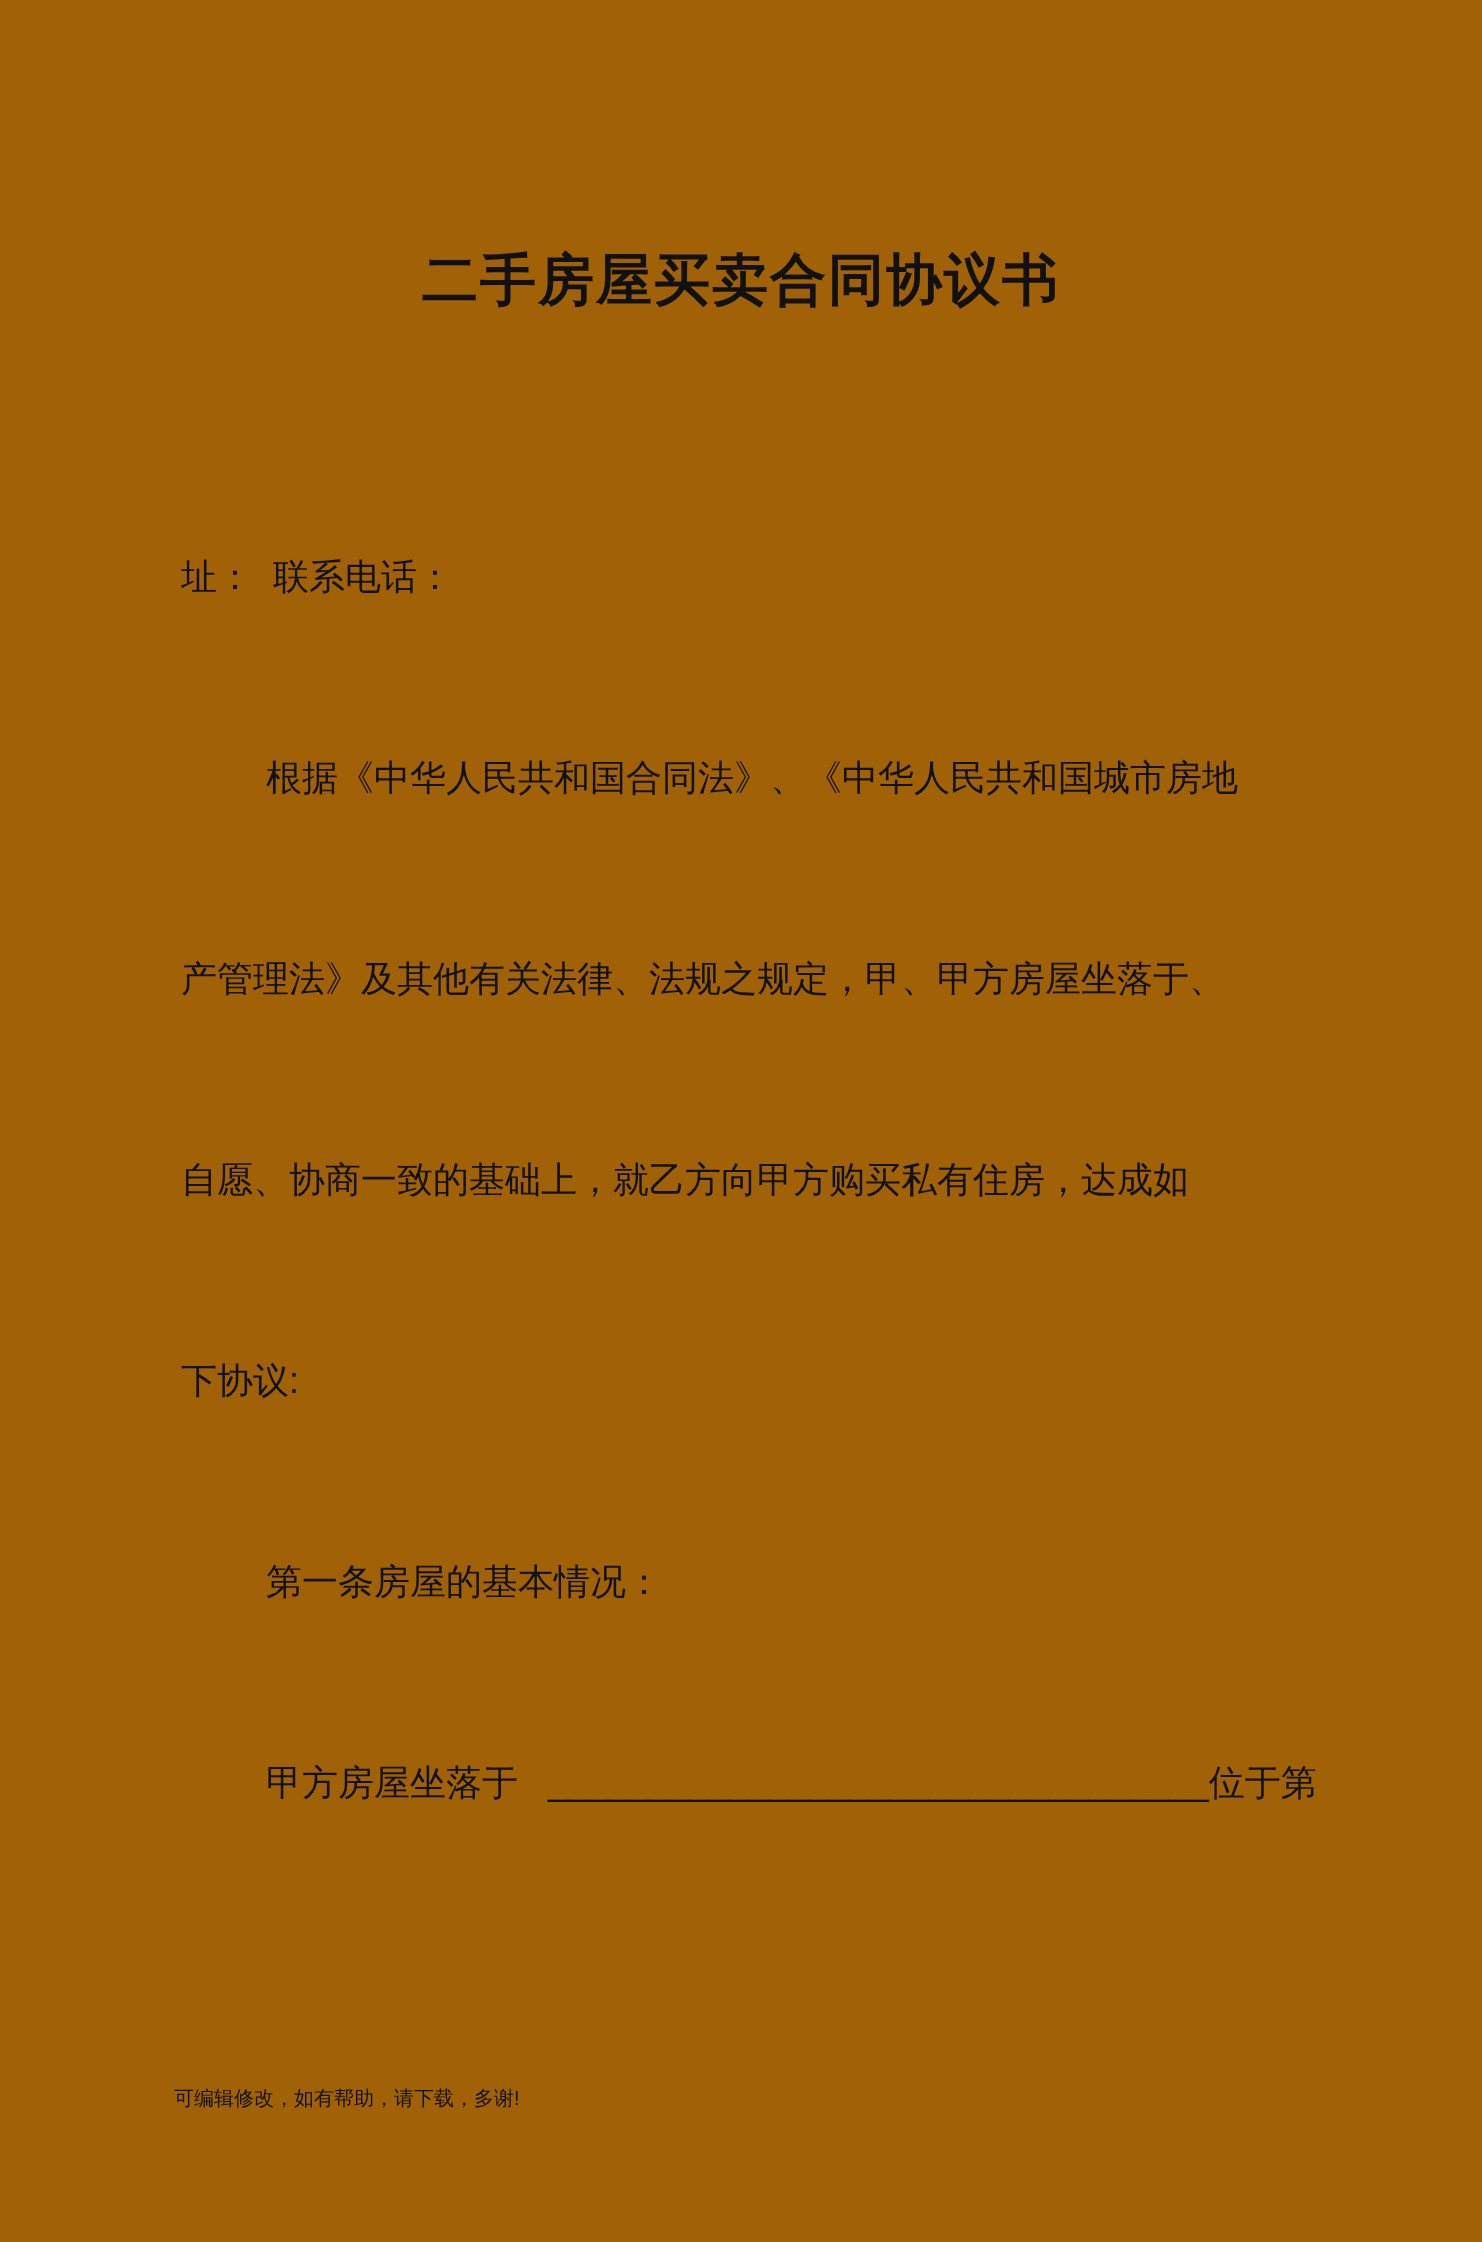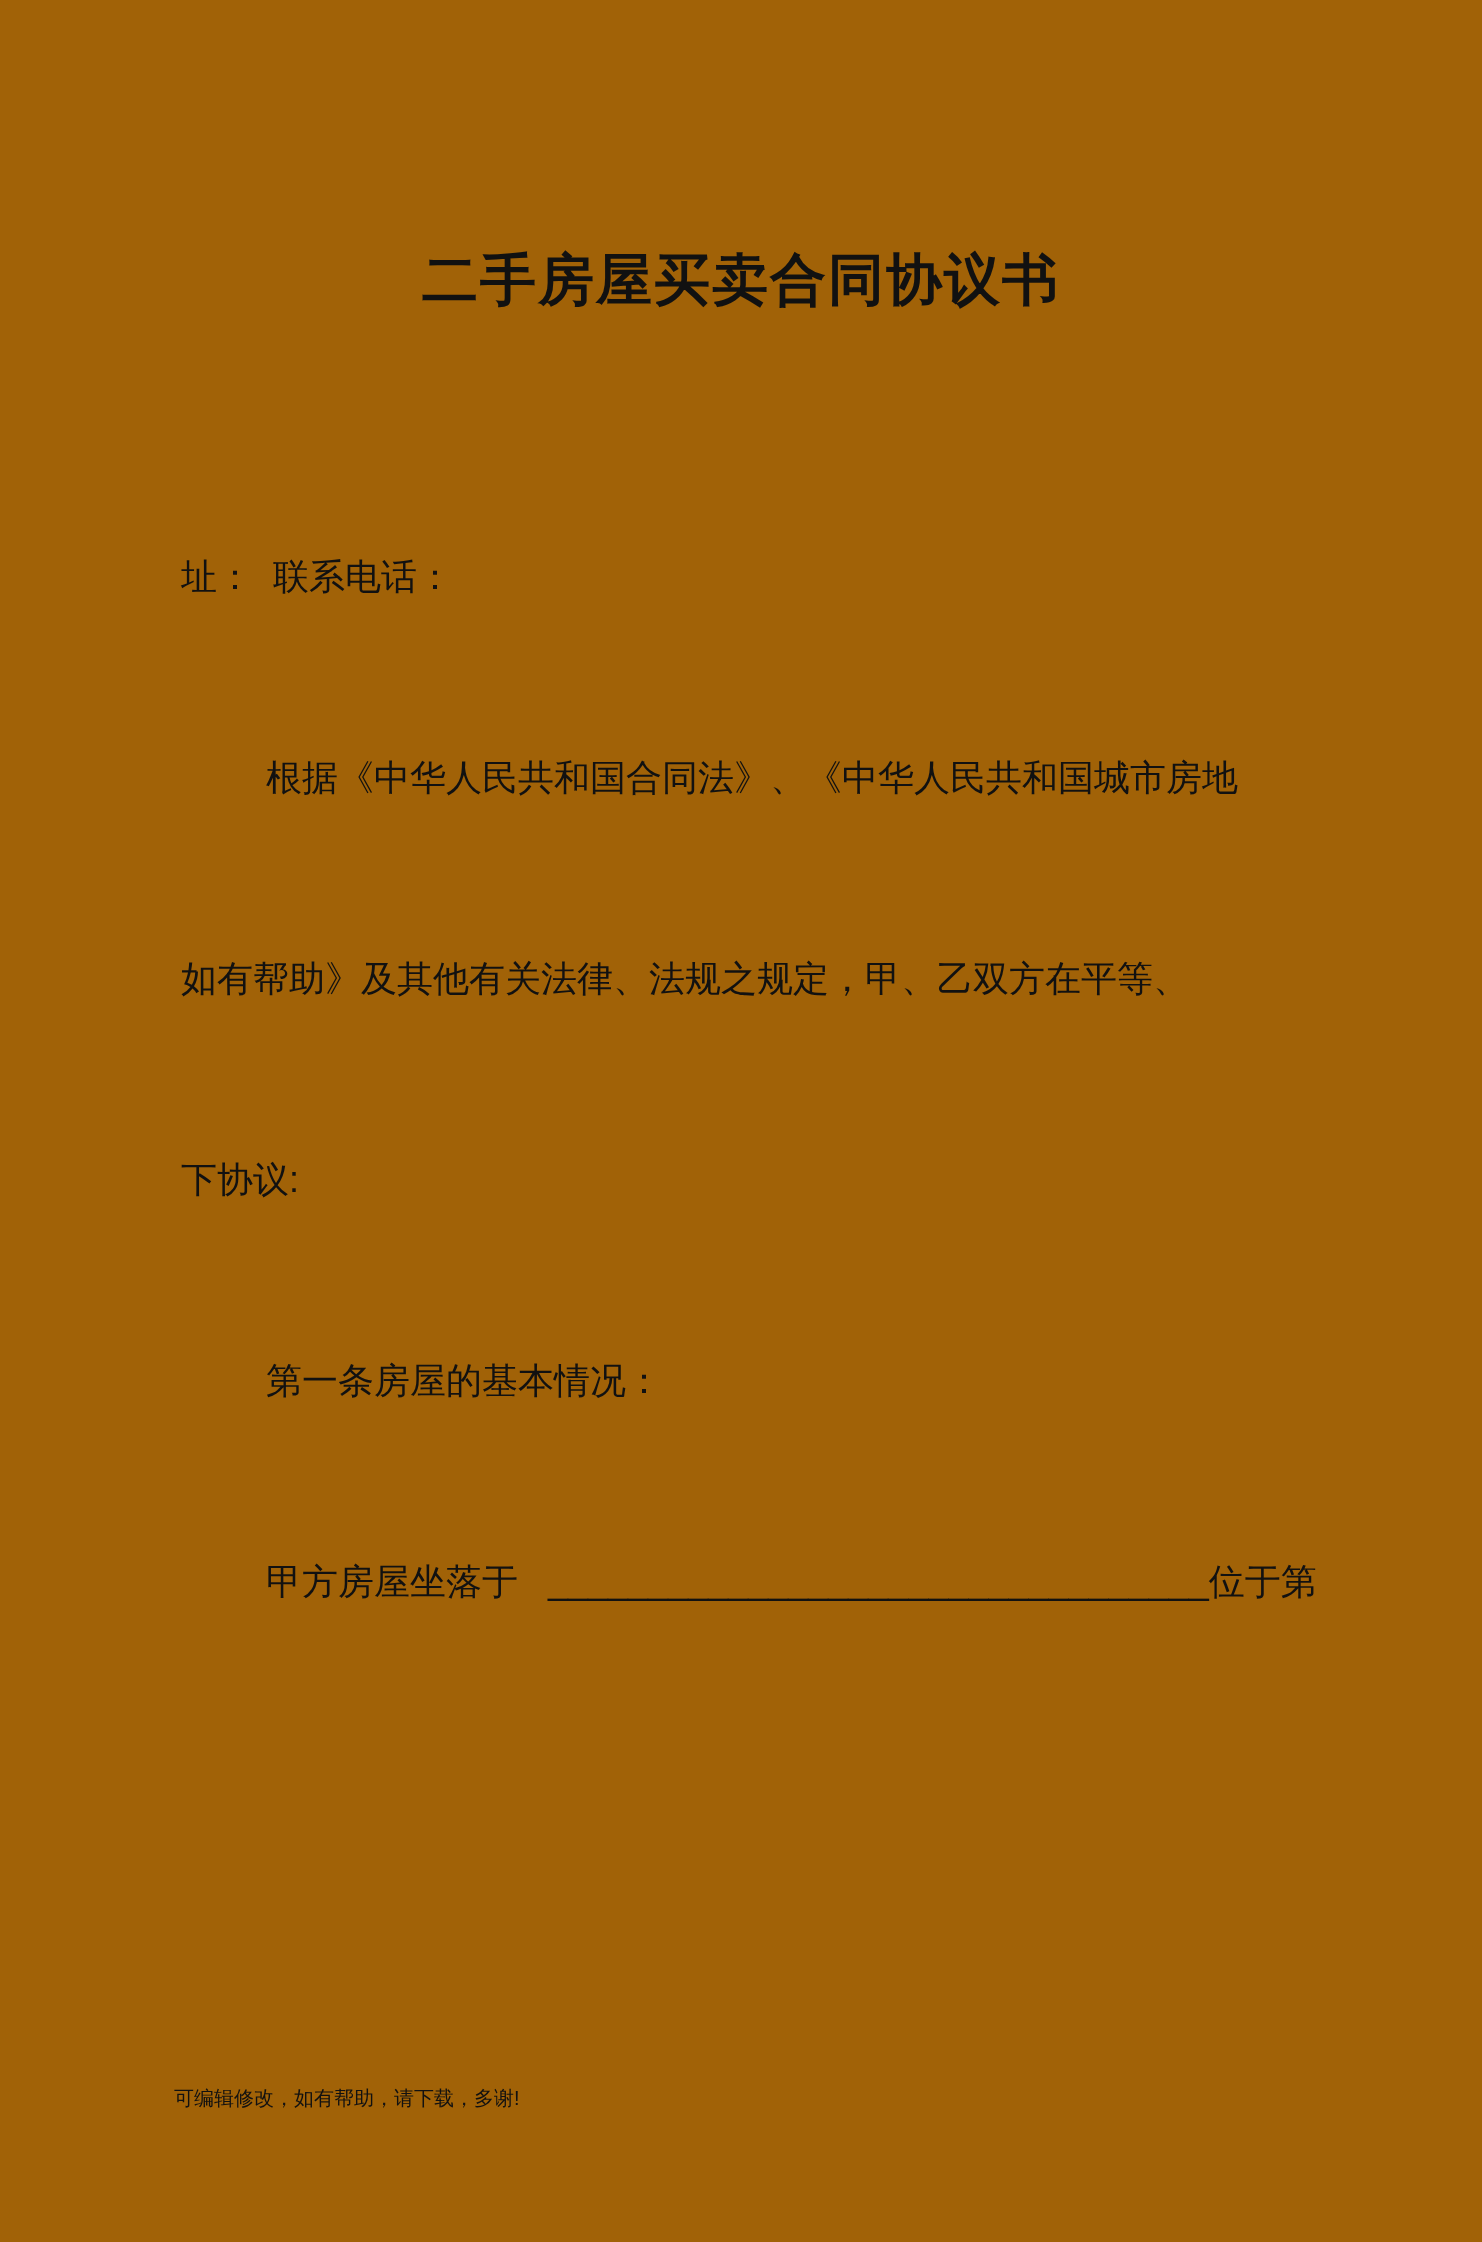--- a/index.html
+++ b/index.html
@@ -55,21 +55,22 @@
 </head>
 <body>
 
 <div class="page">
 
   <div class="doc-title">二手房屋买卖合同协议书</div>
 
   <div class="doc-body">
     <div class="ln ind0">址：  联系电话：</div>
     <div class="ln ind1">根据《中华人民共和国合同法》、《中华人民共和国城市房地</div>
-    <div class="ln ind0">如有帮助》及其他有关法律、法规之规定，甲、乙双方在平等、</div>
+    <div class="ln ind0">产管理法》及其他有关法律、法规之规定，甲、甲方房屋坐落于、</div>
+    <div class="ln ind0">自愿、协商一致的基础上，就乙方向甲方购买私有住房，达成如</div>
     <div class="ln ind0">下协议:</div>
     <div class="ln ind1">第一条房屋的基本情况：</div>
     <div class="ln ind1">甲方房屋坐落于   _________________________________位于第</div>
     
     
     
     
     
     
     

